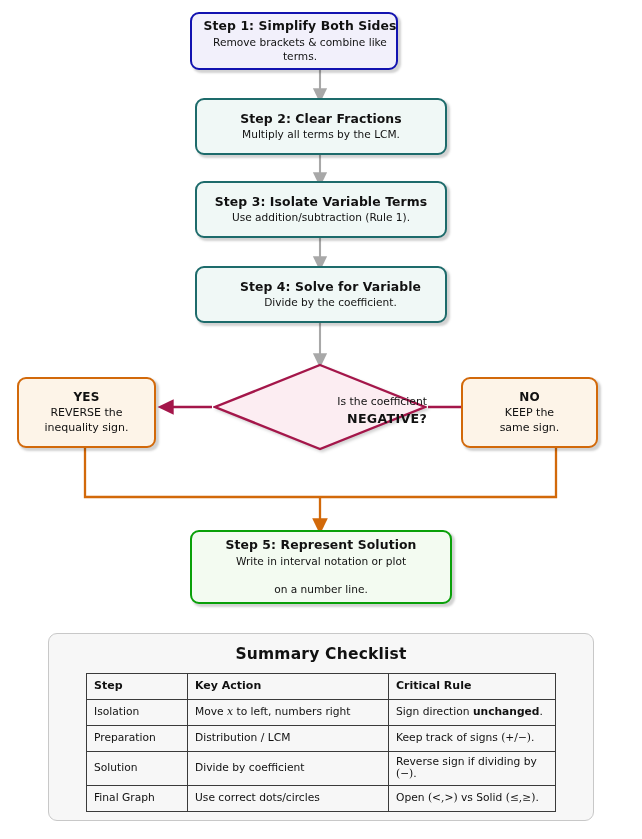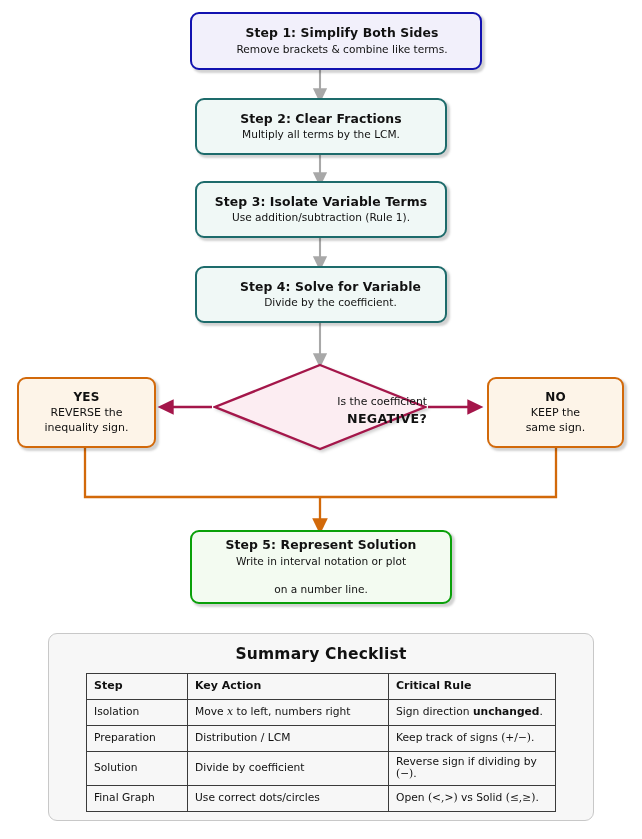--- a/index.html
+++ b/index.html
@@ -158,21 +158,21 @@
 
     <line x1="428" y1="407" x2="477" y2="407" stroke="#a4164a" stroke-width="2.3" marker-end="url(#ah-crim)"></line>
 
     <path d="M85,448 L85,497 L320,497" fill="none" stroke="#d2690a" stroke-width="2.3"></path>
 
     <path d="M556,448 L556,497 L320,497" fill="none" stroke="#d2690a" stroke-width="2.3"></path>
 
     <line x1="320" y1="497" x2="320" y2="528" stroke="#d2690a" stroke-width="2.3" marker-end="url(#ah-orange)"></line>
   </svg>
 
-  <div class="node step1" style="left:190px; top:12px; width:292px; height:58px;padding-left:12px;">
+  <div class="node step1" style="left:190px; top:12px; width:208px; height:58px;padding-left:12px;">
     <div class="title">Step 1:  Simplify Both Sides</div>
     <div class="sub">Remove brackets &amp; combine like terms.</div>
   </div>
 
   <div class="node stepteal" style="left:195px; top:98px; width:252px; height:57px;">
     <div class="title">Step 2:  Clear Fractions</div>
     <div class="sub">Multiply all terms by the LCM.</div>
   </div>
 
   <div class="node stepteal" style="left:195px; top:181px; width:252px; height:57px;">
@@ -194,21 +194,21 @@
       <div class="dq2">NEGATIVE?</div>
     </div>
   </div>
 
   <div class="node branch" style="left:17px; top:377px; width:139px; height:71px;">
     <div class="title">YES</div>
     <div class="sub">REVERSE the</div>
     <div class="sub" style="margin-top:0">inequality sign.</div>
   </div>
 
-  <div class="node branch" style="left:487px; top:377px; width:137px; height:71px;align-items:center;">
+  <div class="node branch" style="left:461px; top:377px; width:137px; height:71px;align-items:center;">
     <div class="title">NO</div>
     <div class="sub">KEEP the</div>
     <div class="sub" style="margin-top:0">same sign.</div>
   </div>
 
   <div class="node step5" style="left:190px; top:530px; width:262px; height:74px;">
     <div class="title">Step 5:  Represent Solution</div>
     <div class="sub">Write in interval notation or plot</div>
     <div class="sub" style="margin-top:14px">on a number line.</div>
   </div>

